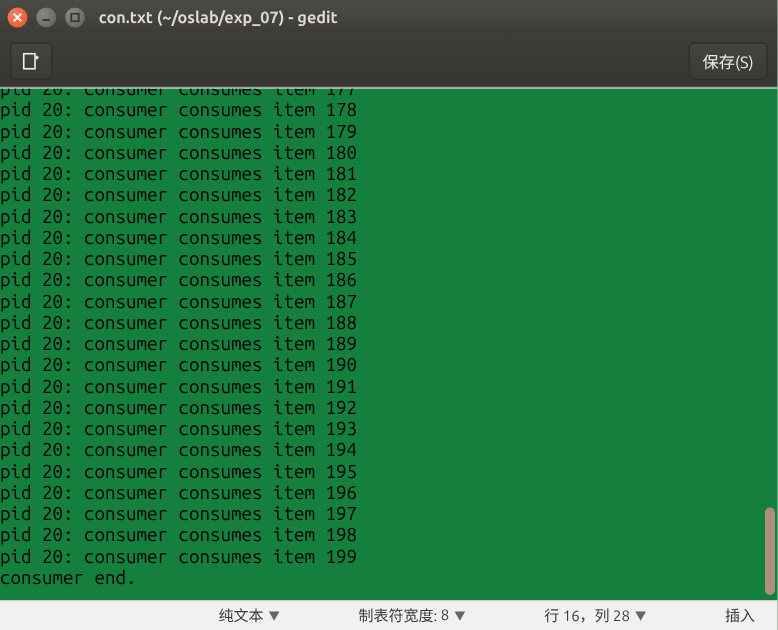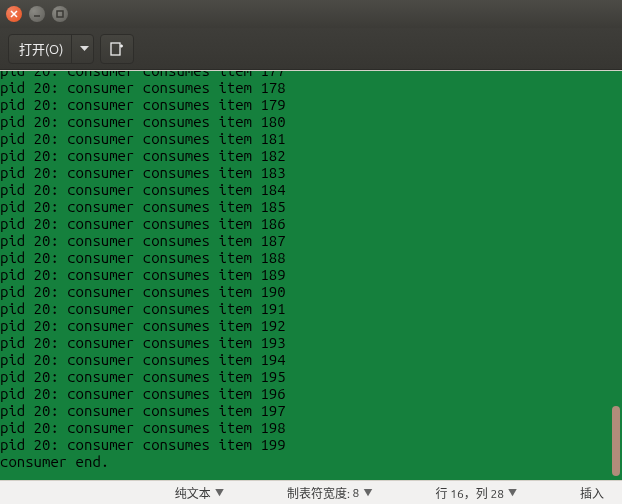--- a/index.html
+++ b/index.html
@@ -130,38 +130,34 @@
   <span class="win-btn">
     <svg width="8" height="8" viewBox="0 0 8 8">
         <path d="M1 6 L7 6" stroke="#3a3935" stroke-width="1.5"></path>
       </svg>
   </span>
   <span class="win-btn">
     <svg width="8" height="8" viewBox="0 0 8 8">
         <rect x="1" y="1" width="6" height="6" fill="none" stroke="#3a3935" stroke-width="1.5"></rect>
       </svg>
   </span>
+  <span class="titlebar-title">con.txt (~/oslab/exp_07) - gedit</span>
 </div>
 
 <div class="toolbar">
-  <div class="tool-btn open-btn">
-    <span>打开(O)</span>
-    <span class="arrow">
-      <svg width="9" height="6" viewBox="0 0 9 6">
-          <path d="M0 0 L4.5 5 L9 0 Z" fill="#ddd"></path>
-        </svg>
-    </span>
-  </div>
   <div class="tool-btn icon-btn">
     <svg width="16" height="16" viewBox="0 0 16 16">
       <rect x="2" y="2" width="9" height="12" fill="none" stroke="#eee" stroke-width="1.3"></rect>
       <path d="M11 5 L14 5 M12.5 3.5 L12.5 6.5" stroke="#eee" stroke-width="1.3"></path>
     </svg>
   </div>
   <div class="spacer"></div>
+  <div class="tool-btn save-btn">
+    <span>保存(S)</span>
+  </div>
 </div>
 
 <div class="editor">
   <div class="editor-content" id="editor-content"><div class="topcut">pid 20: consumer consumes item 177</div><div>pid 20: consumer consumes item 178</div><div>pid 20: consumer consumes item 179</div><div>pid 20: consumer consumes item 180</div><div>pid 20: consumer consumes item 181</div><div>pid 20: consumer consumes item 182</div><div>pid 20: consumer consumes item 183</div><div>pid 20: consumer consumes item 184</div><div>pid 20: consumer consumes item 185</div><div>pid 20: consumer consumes item 186</div><div>pid 20: consumer consumes item 187</div><div>pid 20: consumer consumes item 188</div><div>pid 20: consumer consumes item 189</div><div>pid 20: consumer consumes item 190</div><div>pid 20: consumer consumes item 191</div><div>pid 20: consumer consumes item 192</div><div>pid 20: consumer consumes item 193</div><div>pid 20: consumer consumes item 194</div><div>pid 20: consumer consumes item 195</div><div>pid 20: consumer consumes item 196</div><div>pid 20: consumer consumes item 197</div><div>pid 20: consumer consumes item 198</div><div>pid 20: consumer consumes item 199</div><div>consumer end.</div></div>
   <div class="scrollbar">
     <div class="scrollbar-thumb"></div>
   </div>
 </div>
 
 <div class="statusbar">

